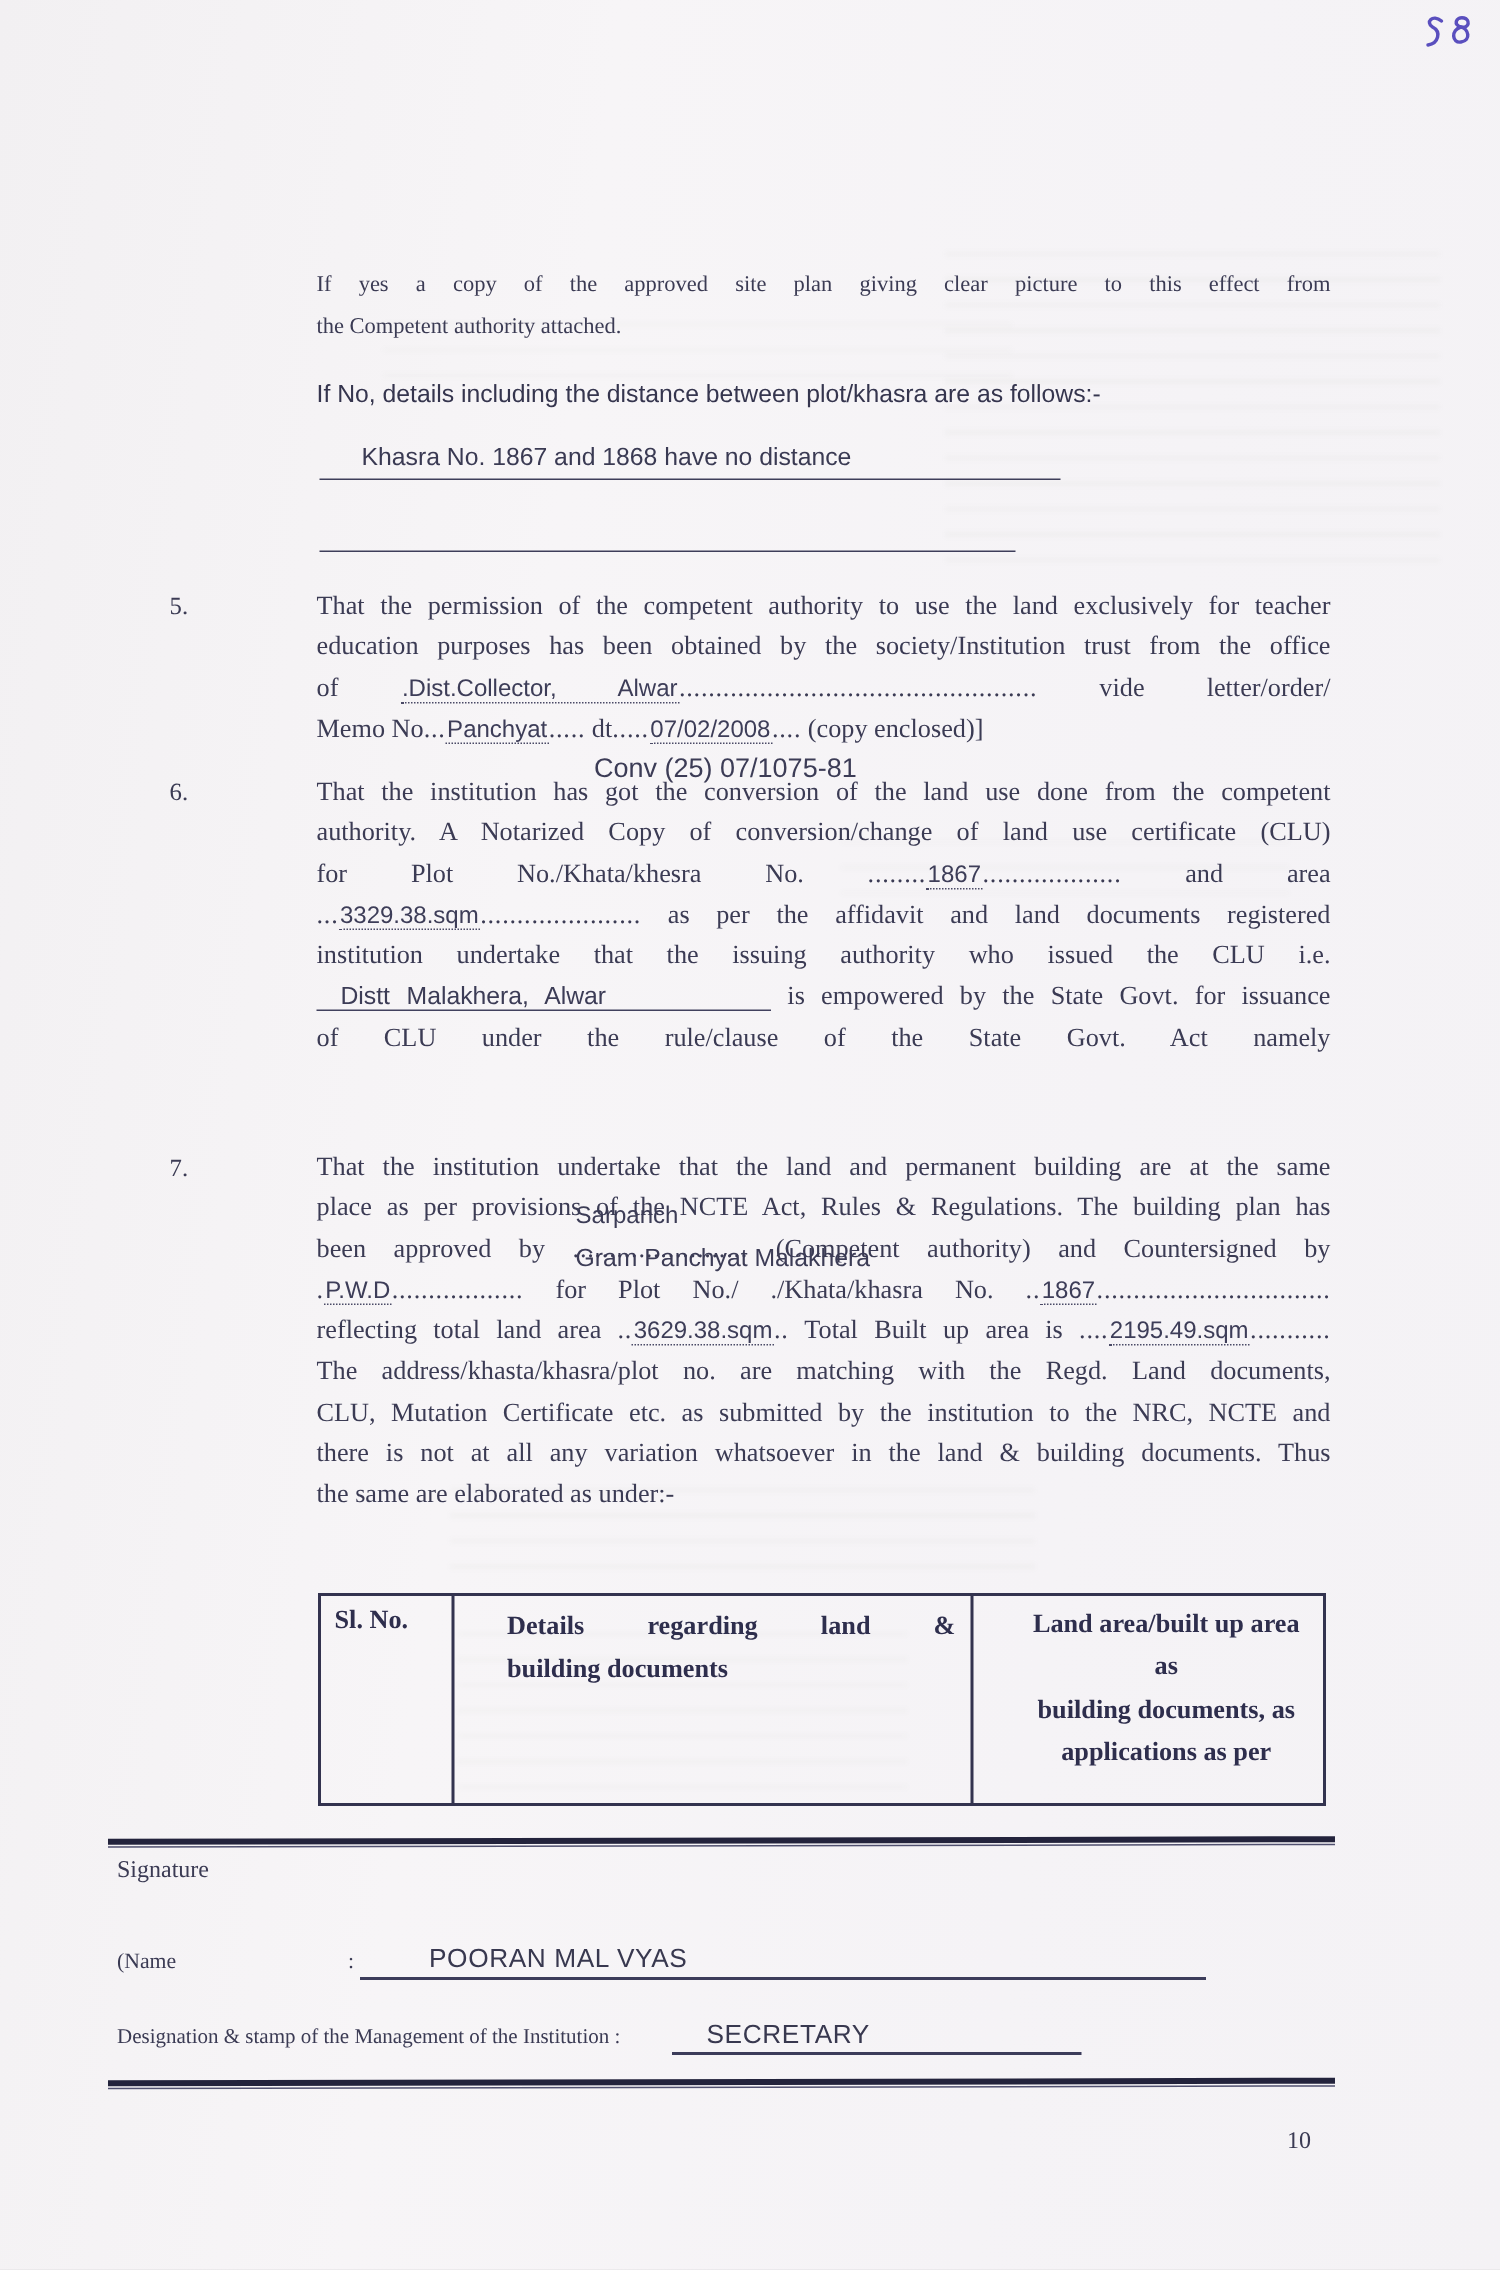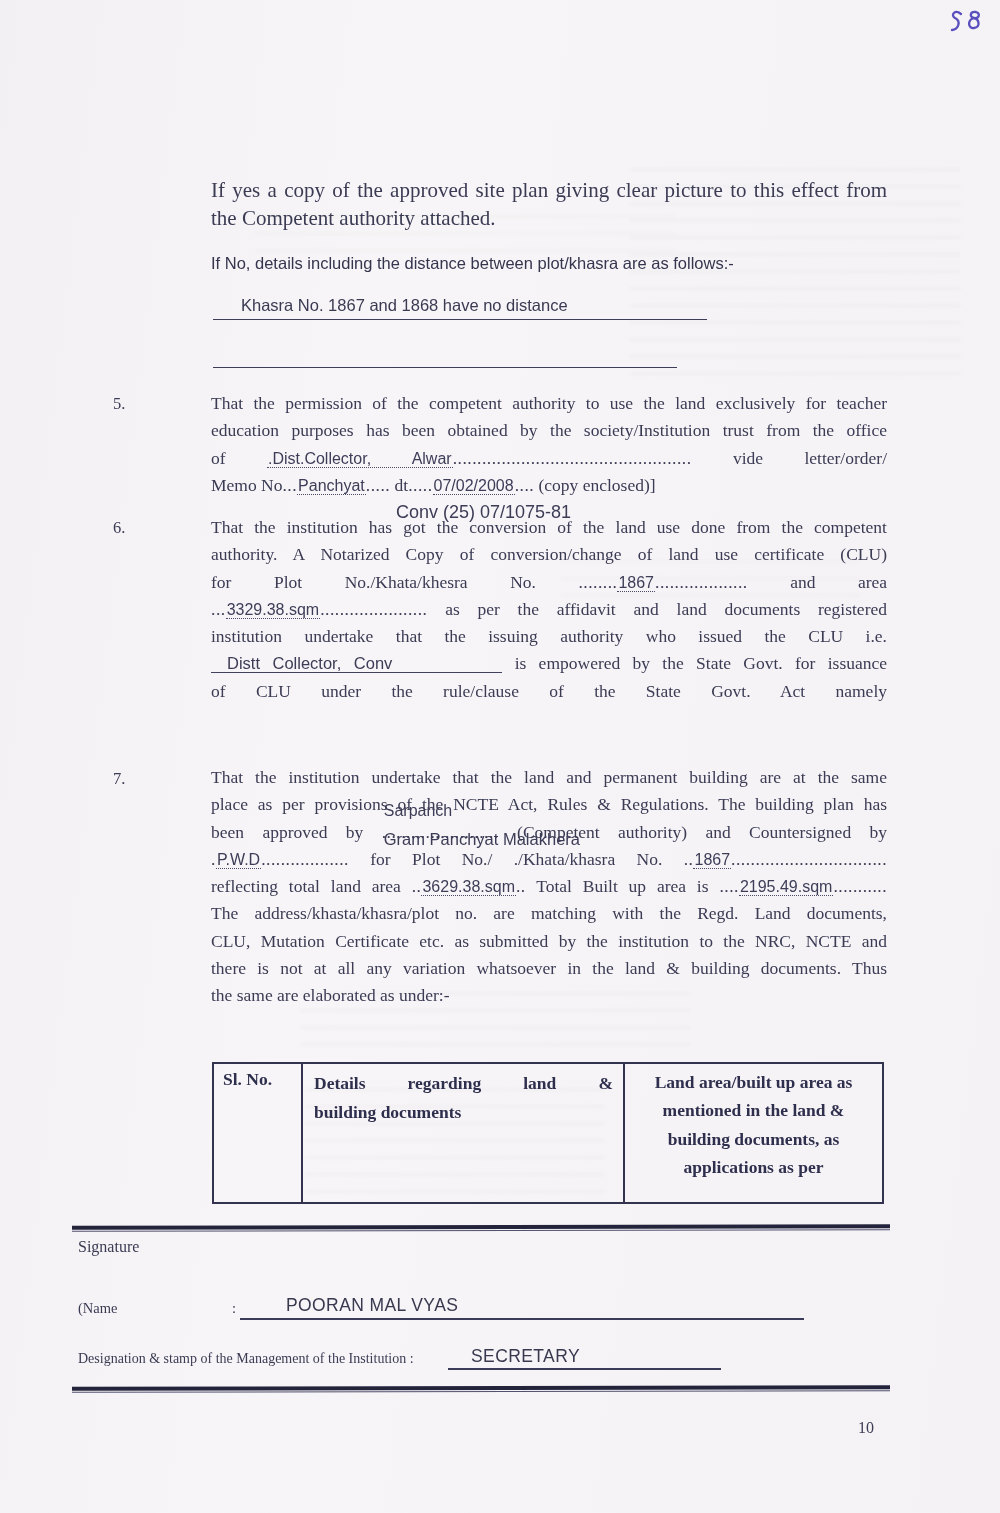--- a/index.html
+++ b/index.html
@@ -28,40 +28,40 @@
   }
   .fu.pad1{padding-left:16px;padding-right:110px;}
   .fu.pad2{padding-left:16px;padding-right:135px;}
   
   .stack{position:relative;display:inline-block;}
   .stack .above{position:absolute;left:2px;top:-16px;white-space:nowrap;
     font-family:"Liberation Sans", sans-serif;font-size:16px;color:#3c3c56;line-height:16px;}
   .stack .below{position:absolute;left:2px;top:12px;white-space:nowrap;z-index:3;
     font-family:"Liberation Sans", sans-serif;font-size:16.5px;color:#3c3c56;line-height:17px;}
   
-  .intro{position:absolute;left:211px;top:176px;width:676px;font-size:21px;}
+  .intro{position:absolute;left:211px;top:176px;width:676px;font-size:15px;}
   .intro .ln{height:28px;line-height:28px;}
   .ifno{
     position:absolute;left:211px;top:254px;width:600px;
     font-family:"Liberation Sans", sans-serif;font-size:16.5px;color:#35354e;
   }
   .answer{
     position:absolute;left:213px;top:293px;width:466px;height:26px;
     border-bottom:1.9px solid #3e3e5a;
     font-family:"Liberation Sans", sans-serif;font-size:16.5px;color:#3a3a53;
     padding-left:28px;line-height:24px;
   }
   .blankline{
     position:absolute;left:213px;top:343px;width:464px;height:24px;
     border-bottom:1.9px solid #3e3e5a;
   }
   
   .tbl{
     position:absolute;left:212px;top:1062px;width:668px;min-height:138px;
-    display:flex;border:2px solid #33334f;color:#2e2e4d;
+    display:flex;border:2px solid #33334f;color:#2e2e4d;gap:24px;
   }
   .tc{font-weight:bold;font-size:17.5px;}
   .tc1{width:76px;border-right:2px solid #33334f;padding:5px 2px 0 9px;}
   .tc2{width:299px;border-right:2px solid #33334f;padding:5px 10px 0 11px;line-height:29px;}
   .tc3{flex:1;padding:4px 8px 0 8px;line-height:28.3px;text-align:center;}
   
   .rule{position:absolute;left:72px;width:818px;height:4px;background:#23233c;transform:rotate(-0.12deg);}
   .rule::after{content:"";position:absolute;left:0;right:0;top:5px;height:1px;background:#50506f;}
   
   .sig-label{position:absolute;left:78px;top:1238px;font-size:16px;}
@@ -156,21 +156,21 @@
       <span><span class="dots">........</span><span class="fv">1867</span><span class="dots">...................</span></span>
       <span>and</span>
       <span>area</span>
     </div>
     <div class="ln jl">
       <span><span class="dots">...</span><span class="fv">3329.38.sqm</span><span class="dots">......................</span></span>
       <span>as per the affidavit and land documents registered</span>
     </div>
     <div class="ln jl">institution undertake that the issuing authority who issued the CLU i.e.</div>
     <div class="ln jl">
-      <span class="fu pad1">Distt Collector, Conv</span>
+      <span class="fu pad1">Distt Malakhera, Alwar</span>
       <span>is empowered by the State Govt. for issuance</span>
     </div>
     <div class="ln jl">of CLU under the rule/clause of the State Govt. Act namely</div>
   </div>
 
   <div class="num" style="top:766px">7.</div>
   <div class="para" style="top:764px">
     <div class="ln jl">That the institution undertake that the land and permanent building are at the same</div>
     <div class="ln jl">place as per provisions of the NCTE Act, Rules &amp; Regulations. The building plan has</div>
     <div class="ln jl">
@@ -202,21 +202,20 @@
   </div>
 
   <div class="tbl">
     <div class="tc tc1">Sl. No.</div>
     <div class="tc tc2">
       <div class="jl">Details regarding land &amp;</div>
       <div>building documents</div>
     </div>
     <div class="tc tc3">
       <div>Land area/built up area as</div>
-      <div>mentioned in the land &amp;</div>
       <div>building documents, as</div>
       <div>applications as per</div>
     </div>
   </div>
 
   <div class="rule" style="top:1225px"></div>
   <div class="sig-label">Signature</div>
   <div class="name-label">(Name</div>
   <div class="name-colon">:</div>
   <div class="name-line">POORAN MAL VYAS</div>

